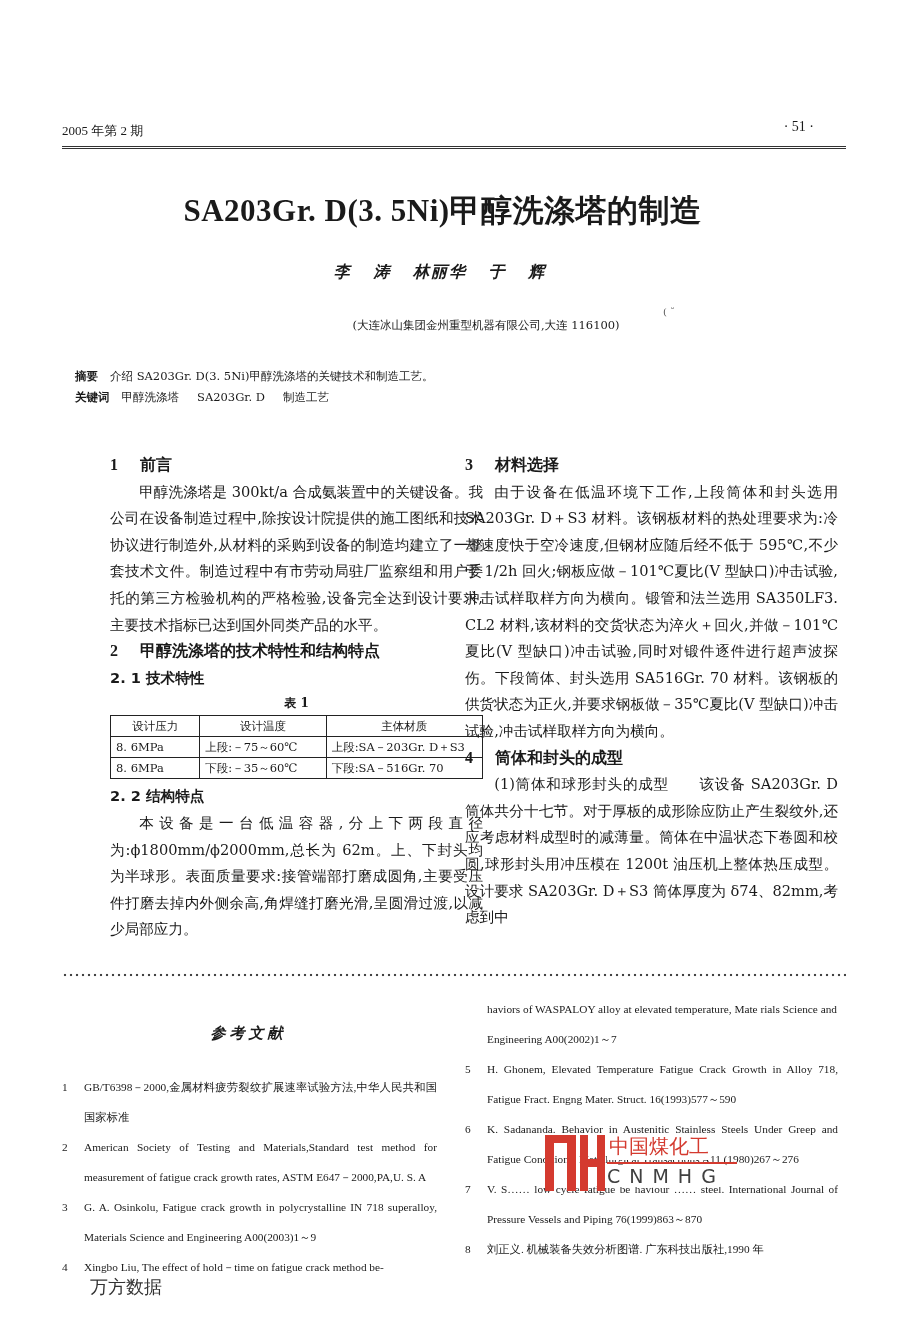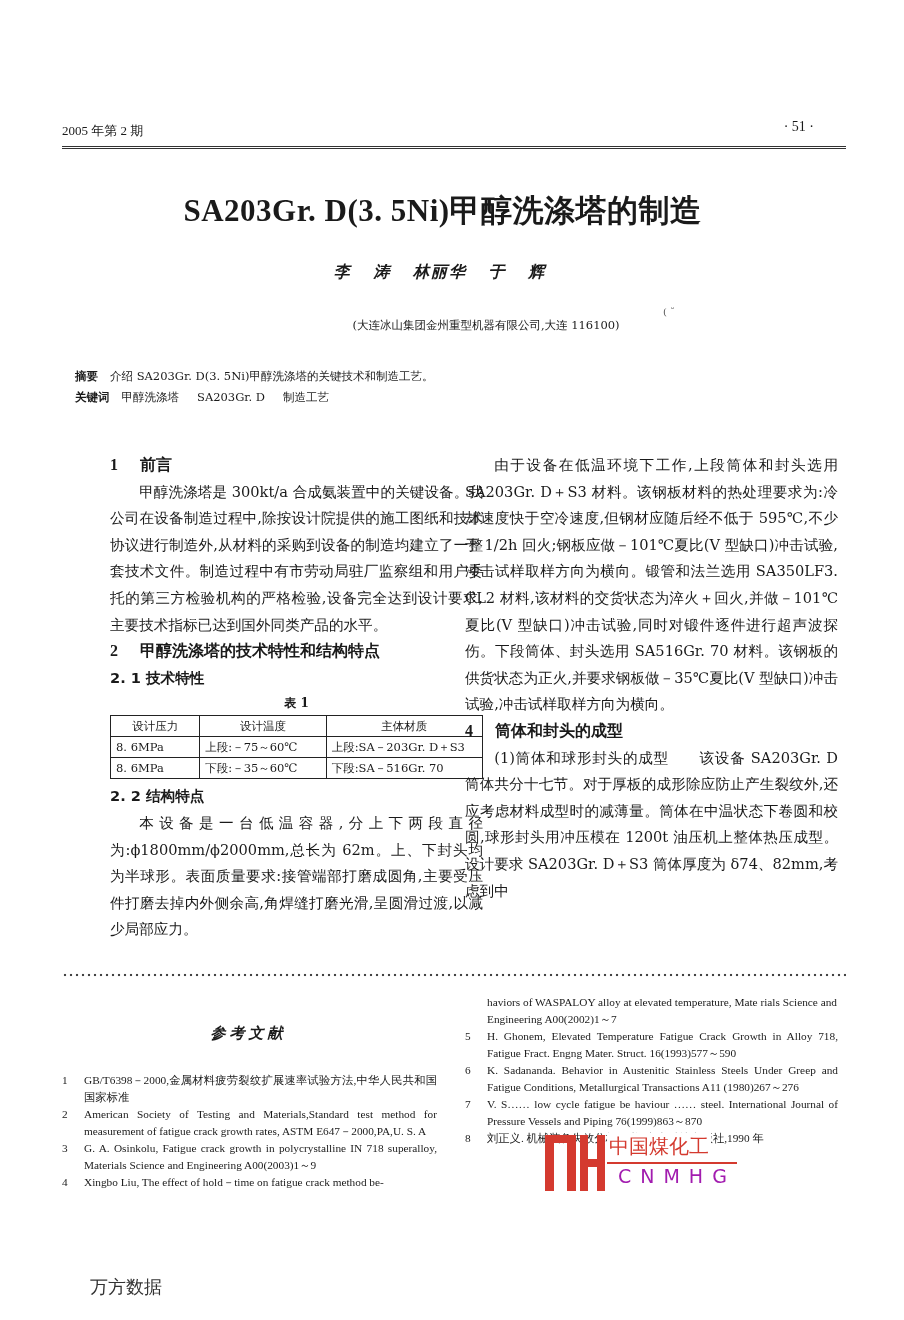--- a/index.html
+++ b/index.html
@@ -30,35 +30,35 @@
   table { border-collapse:collapse; width:100%; font-size:11.5px; line-height:18px; border:1.5px solid #222; }
   th, td { border:1px solid #222; padding:1px 5px; text-align:left; font-weight:normal; }
   th { text-align:center; }
 
   .sep { left:62px; top:972px; width:784px; height:6px;
          background-image: radial-gradient(circle, #444 1.2px, transparent 1.6px);
          background-size:6px 6px; background-repeat:repeat-x; }
 
   .ref-title { left:62px; width:373px; top:1024px; text-align:center; font-size:15px; font-weight:bold;
                font-style:italic; letter-spacing:4px;font-family:Liberation Mono, monospace; }
-  .refs { position:absolute; font-size:11.3px; line-height:17px; font-family:"Liberation Serif", serif; }
+  .refs { position:absolute; font-size:11.3px; line-height:30px; font-family:"Liberation Serif", serif; }
   .refs-left { left:62px; top:1072px; width:375px; }
   .refs-right { left:465px; top:994px; width:373px; }
   .ref { display:flex; text-align:justify; }
   .ref .rn { flex:0 0 22px; }
   .ref .rt { flex:1; }
   .cont { padding-left:22px; }
 
   .logo { left:545px; top:1135px; width:250px; height:60px; }
   .logo .bars { position:absolute; left:0; top:0; width:60px; height:56px; }
   .logo .cn { position:absolute; left:62px; top:-2px; font-size:20px; color:#d43a2f;
               font-family:"DejaVu Sans", sans-serif; background:#fff; padding:0 2px; }
   .logo .line { position:absolute; left:62px; top:27px; width:130px; height:2px; background:#d43a2f; }
-  .logo .en { position:absolute; left:62px; top:30px; font-size:19px; letter-spacing:9px; color:#a21caf;
-              font-family:"DejaVu Sans", sans-serif; background:#fff;margin-left:11px; }
+  .logo .en { position:absolute; left:62px; top:30px; font-size:19px; letter-spacing:9px; color:#404040;
+              font-family:"DejaVu Sans", sans-serif; background:#fff; }
   .footer { left:90px; top:1275px; font-size:18px; font-family:"DejaVu Sans", sans-serif; color:#333; }
 </style>
 </head>
 <body>
 
 <div class="abs hdr-left">2005 年第 2 期</div>
 <div class="abs hdr-right">· 51 ·</div>
 <div class="abs hdr-rule"></div>
 
 <div class="abs title">SA203Gr. D(3. 5Ni)甲醇洗涤塔的制造</div>
@@ -98,20 +98,21 @@
       <td>下段:－35～60℃</td>
       <td>下段:SA－516Gr. 70</td>
     </tr>
   </tbody>
     </table>
   <div class="h2" style="margin-top:4px">2. 2  结构特点</div>
   <div class="p">本设备是一台低温容器,分上下两段直径为:ϕ1800mm/ϕ2000mm,总长为 62m。上、下封头均为半球形。表面质量要求:接管端部打磨成圆角,主要受压件打磨去掉内外侧余高,角焊缝打磨光滑,呈圆滑过渡,以减少局部应力。</div>
 </div>
 
 <div class="col col-right">
+  <div class="h1"><span class="num">3</span><span>材料选择</span></div>
   <div class="p">由于设备在低温环境下工作,上段筒体和封头选用 SA203Gr. D＋S3 材料。该钢板材料的热处理要求为:冷却速度快于空冷速度,但钢材应随后经不低于 595℃,不少于 1/2h 回火;钢板应做－101℃夏比(V 型缺口)冲击试验,冲击试样取样方向为横向。锻管和法兰选用 SA350LF3. CL2 材料,该材料的交货状态为淬火＋回火,并做－101℃夏比(V 型缺口)冲击试验,同时对锻件逐件进行超声波探伤。下段筒体、封头选用 SA516Gr. 70 材料。该钢板的供货状态为正火,并要求钢板做－35℃夏比(V 型缺口)冲击试验,冲击试样取样方向为横向。</div>
   <div class="h1"><span class="num">4</span><span>筒体和封头的成型</span></div>
   <div class="p">(1)筒体和球形封头的成型　　该设备 SA203Gr. D 筒体共分十七节。对于厚板的成形除应防止产生裂纹外,还应考虑材料成型时的减薄量。筒体在中温状态下卷圆和校圆,球形封头用冲压模在 1200t 油压机上整体热压成型。设计要求 SA203Gr. D＋S3 筒体厚度为 δ74、82mm,考虑到中</div>
 </div>
 
 <div class="abs sep"></div>
 
 <div class="abs ref-title">参考文献</div>
 
 <div class="refs refs-left">

